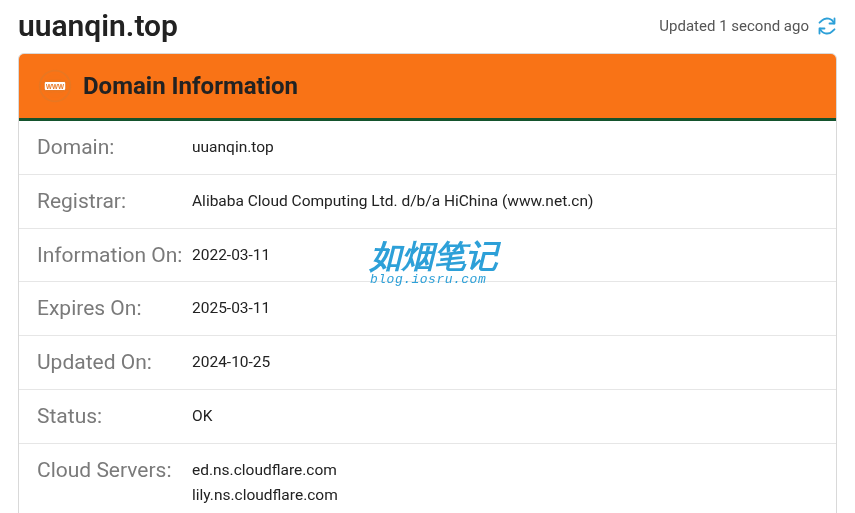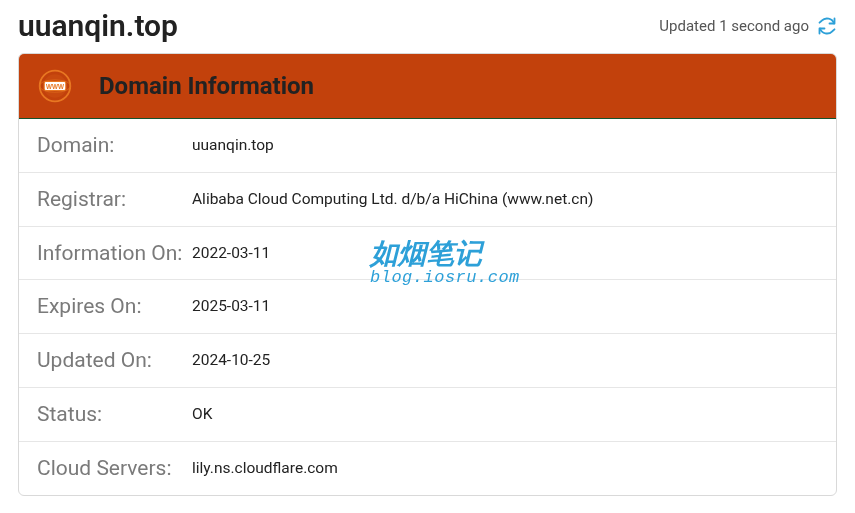--- a/index.html
+++ b/index.html
@@ -41,24 +41,24 @@
       justify-content: center;
     }
     .card {
       border: 1px solid #d9d9d9;
       border-radius: 6px;
       overflow: hidden;
     }
     .card-header {
       display: flex;
       align-items: center;
-      gap: 26px;
+      gap: 10px;
       padding: 14px 18px;
-      background: #c2410c;
-      border-bottom: 1px solid #14532d;
+      background: #f97316;
+      border-bottom: 3px solid #14532d;
     }
     .www-icon {
       width: 36px;
       height: 36px;
       display: inline-flex;
       align-items: center;
       justify-content: center;
     }
     .card-title {
       font-size: 24px;
@@ -94,29 +94,29 @@
     .watermark {
       position: absolute;
       top: 240px;
       left: 370px;
       pointer-events: none;
       z-index: 10;
       text-align: left;
     }
     .watermark-main {
       font-family: "KaiTi", "STKaiti", serif;
-      font-size: 28px;
+      font-size: 32px;
       font-style: italic;
       color: #2da0d8;
       font-weight: 600;
       line-height: 1;
     }
     .watermark-sub {
       font-family: "Courier New", monospace;
-      font-size: 17px;
+      font-size: 13px;
       font-style: italic;
       color: #2da0d8;
       margin-top: 0;
       letter-spacing: 0.5px;
     }
   </style>
 </head>
 <body>
 
 <div class="header-row">
@@ -176,20 +176,21 @@
     </div>
 
     <div class="info-row">
       <div class="info-label">Status:</div>
       <div class="info-value">OK</div>
     </div>
 
     <div class="info-row">
       <div class="info-label">Cloud Servers:</div>
       <div class="info-value">
+        <span class="ns-line">ed.ns.cloudflare.com</span>
         <span class="ns-line">lily.ns.cloudflare.com</span>
       </div>
     </div>
 
   </div>
 </div>
 
 <div class="watermark">
   <div class="watermark-main">如烟笔记</div>
   <div class="watermark-sub">blog.iosru.com</div>

